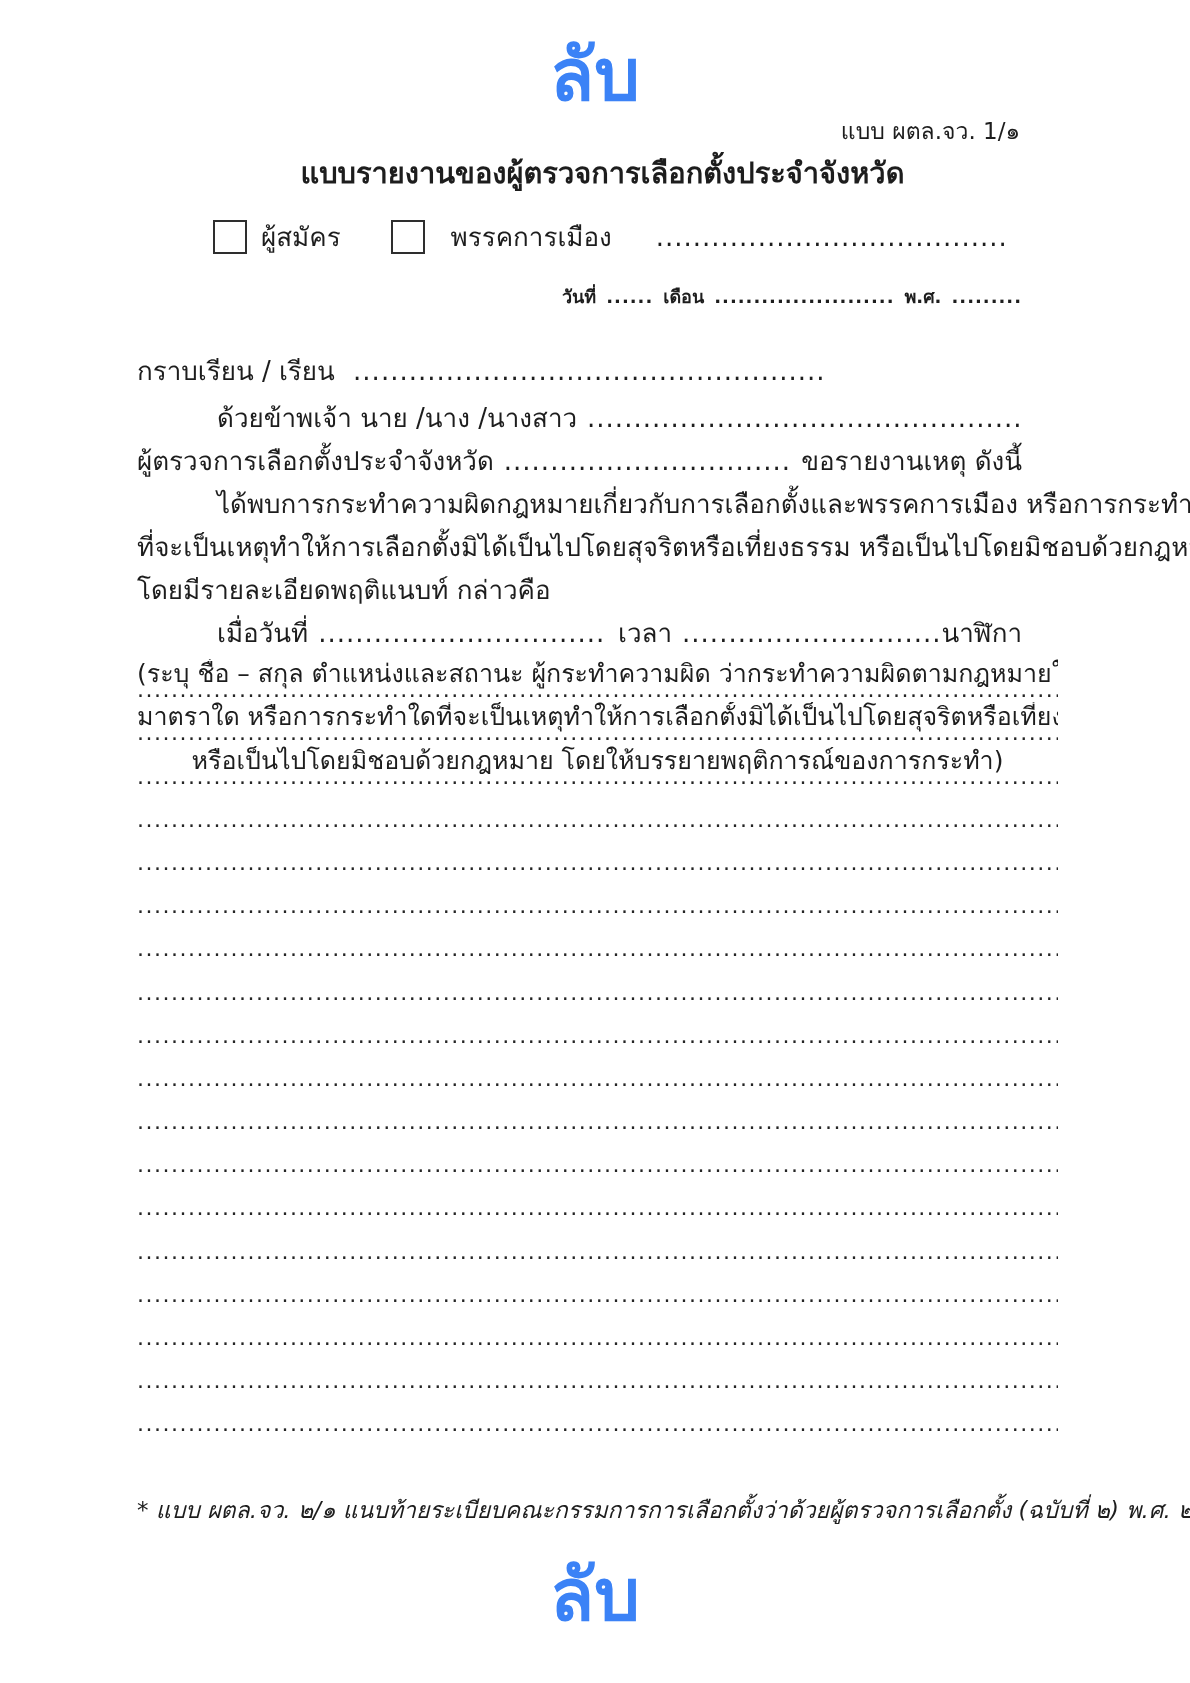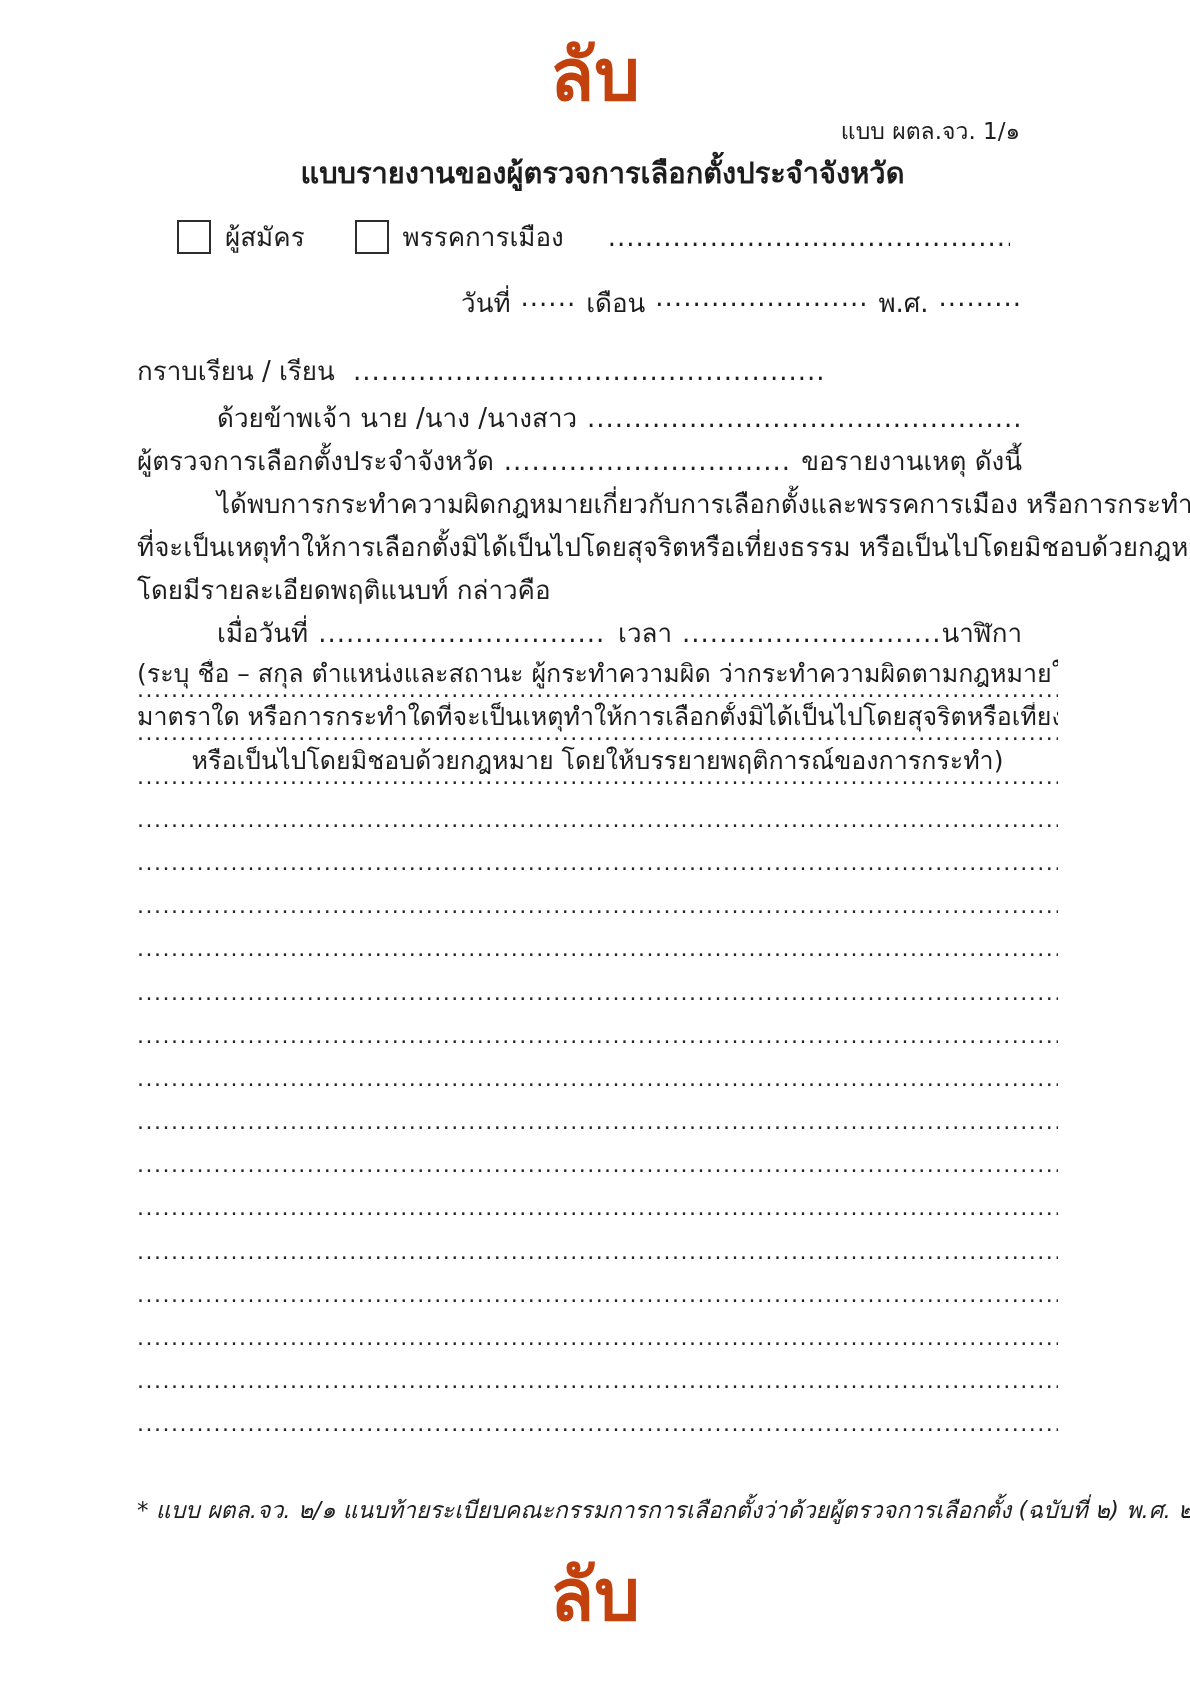--- a/index.html
+++ b/index.html
@@ -2,43 +2,43 @@
 <html><head>
 <meta charset="utf-8">
 <style>
   html,body { margin:0; padding:0; background:#ffffff; }
   .page {
     position:relative; width:1190px; height:1683px; background:#ffffff;
     font-family:"DejaVu Sans", sans-serif; color:#1d1d1d; overflow:hidden;
   }
   .secret {
     position:absolute; left:0; right:0; text-align:center;
-    font-size:72px; font-weight:bold; color:#c2410c; line-height:1.1;
+    font-size:72px; font-weight:bold; color:#3b82f6; line-height:1.1;
   }
   #secret-top { top:36px; }
   #secret-bottom { top:1556px; }
   #form-code { position:absolute; top:113px; right:170px; font-size:23px; }
   #doc-title {
     position:absolute; top:150px; left:0; right:0; text-align:center;
     font-size:29px; font-weight:bold;padding-left:15px;
   }
   #checkbox-row {
     position:absolute; top:216px; left:177px; right:180px;
     display:flex; align-items:center; font-size:26px; white-space:nowrap;
   }
   .cbgroup { display:flex; align-items:center; }
   .cbbox {
     width:30px; height:30px; border:2px solid #2e2e2e; background:#fff;
     margin-right:14px; flex:0 0 auto;
   }
-  .cbgap1 { margin-right:50px; }
-  .cbgap2 { margin-right:44px; }
+  .cbgap1 { margin-right:50px;margin-left:36px; }
+  .cbgap2 { margin-right:44px;gap:12px; }
   #date-row {
-    position:absolute; top:282px; right:168px; font-size:26px;
-    display:flex; align-items:flex-start; white-space:nowrap;
+    position:absolute; top:282px; right:168px; font-size:18px;
+    display:flex; align-items:center; white-space:nowrap;font-weight:bold;
   }
   #date-row .tok { margin-right:10px; }
   #date-row .tok:last-child { margin-right:0; }
   #salutation {
     position:absolute; top:350px; left:137px; font-size:26px; white-space:nowrap;
   }
   #salutation .tok { margin-right:10px; }
   #body-block {
     position:absolute; top:397px; left:137px; right:168px; font-size:26px;text-align:right;
   }

